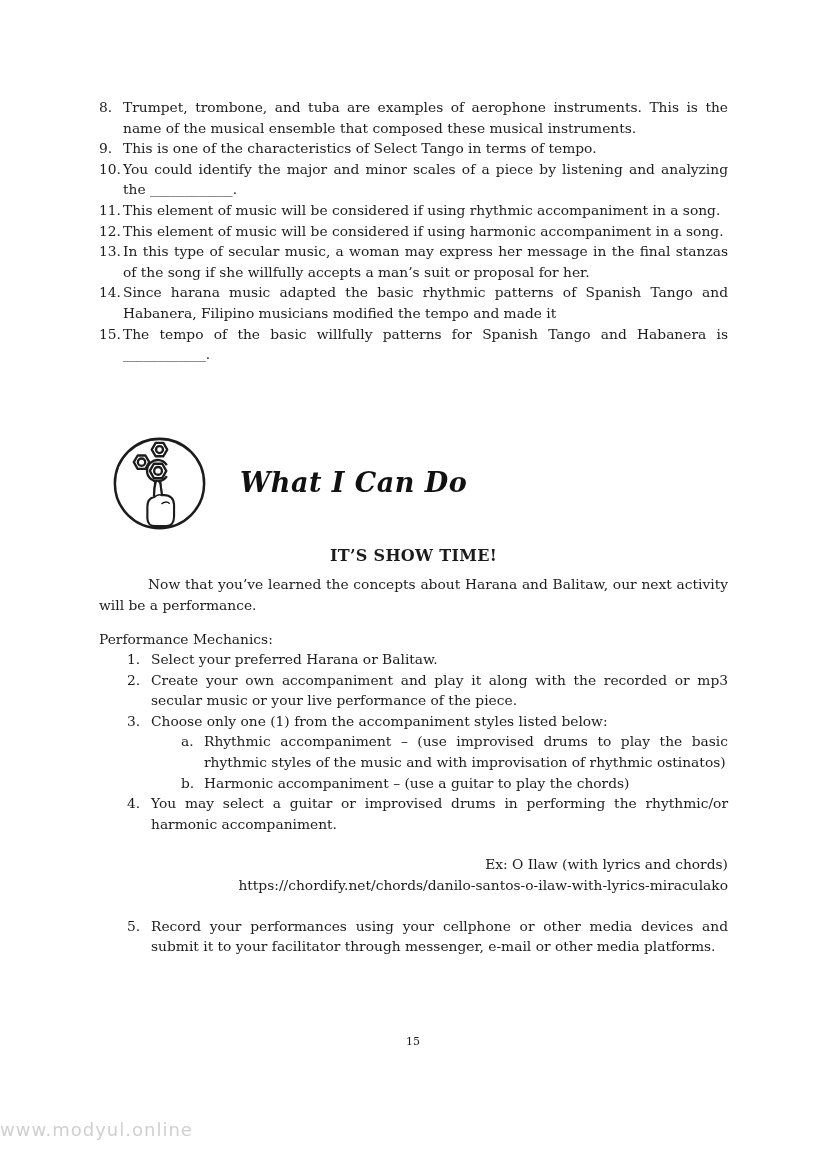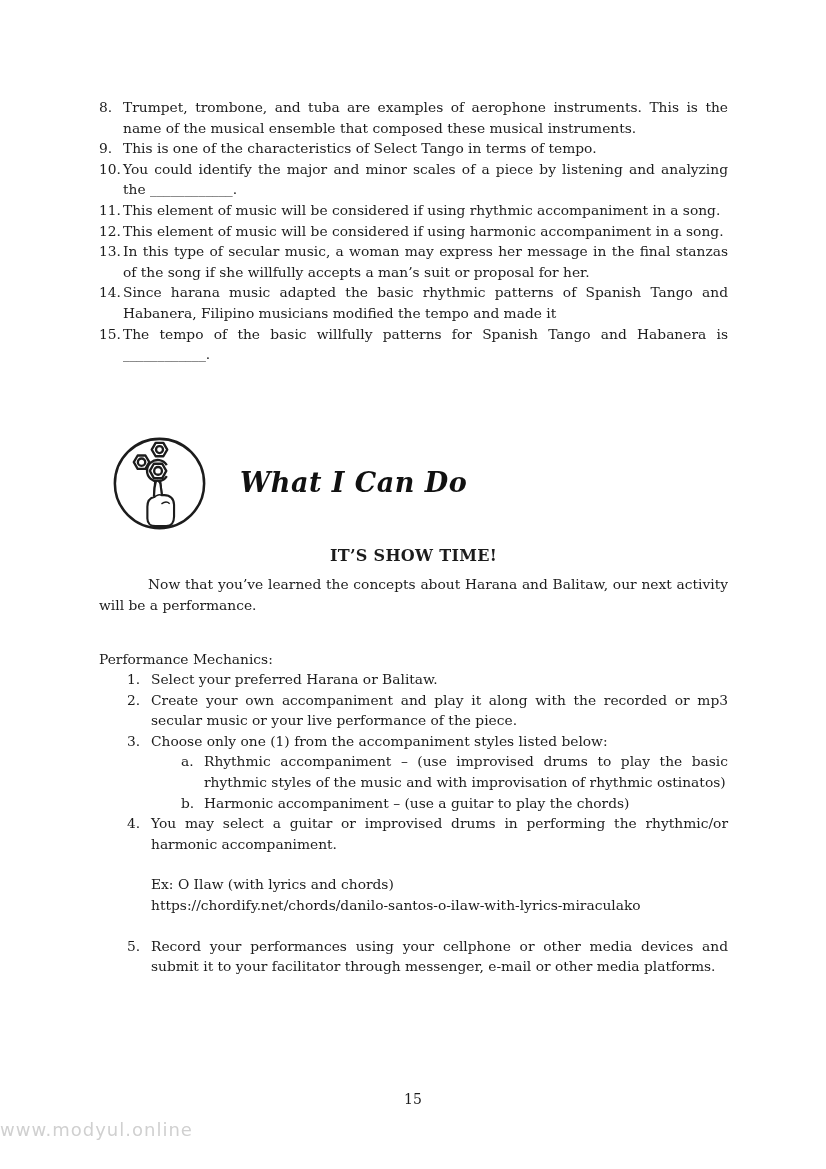--- a/index.html
+++ b/index.html
@@ -43,35 +43,36 @@
     text-align: center;
     font-weight: bold;
     font-size: 16px;
     letter-spacing: 0.3px;
   }
   .intro {
     margin-top: 8px;
     text-indent: 49px;
     text-align: justify;
   }
-  .mech-label { margin-top: 33px; }
+  .mech-label { margin-top: 13px; }
   .mech-list { margin-left: 28px; }
   .mech-list .li-num { flex: 0 0 24px; }
   .sub-list { margin-left: 54px; }
   .sub-list .li-num { flex: 0 0 23px; }
   .example {
     margin: 20px 0 20px 52px;
+    text-align: right;
   }
   .page-number {
     position: absolute;
-    top: 1091px;
+    top: 1035px;
     left: 0;
     width: 100%;
     text-align: center;
-    font-size: 14px;
+    font-size: 11px;
   }
   .watermark {
     position: absolute;
     top: 1119px;
     left: 0;
     width: 100%;
     text-align: left;
     font-family: "DejaVu Sans", "Liberation Sans", sans-serif;
     font-size: 18px;
     color: #d0d0d0;

